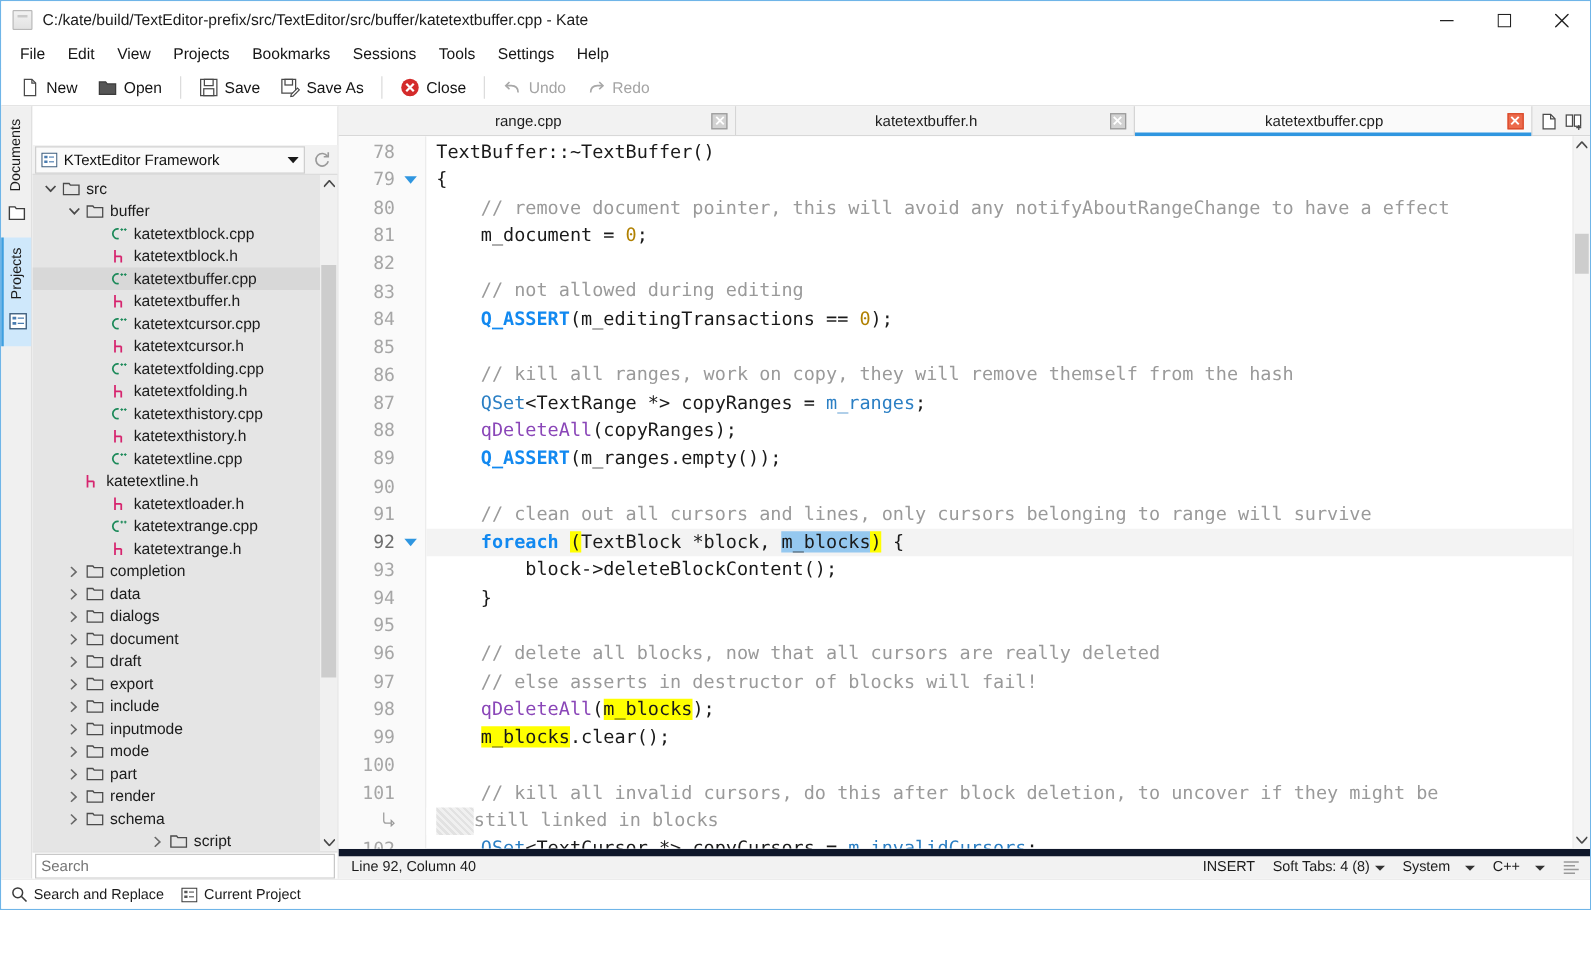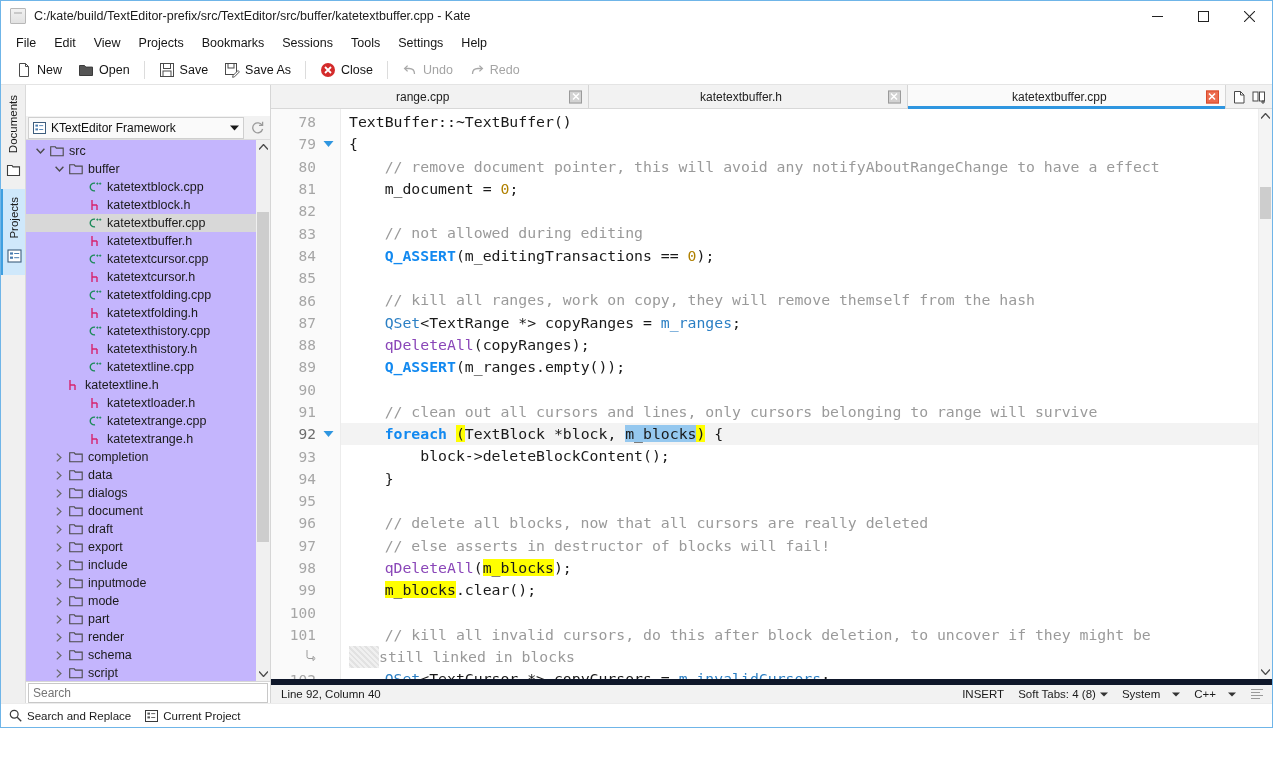--- a/index.html
+++ b/index.html
@@ -124,21 +124,21 @@
     font-size: 12px; color: #101010;
     gap: 5px; min-width: 0;
   }
   .sb-combo .lbl { flex: 1 1 auto; overflow: hidden; white-space: nowrap; }
   .sb-refresh {
     width: 26px; height: 24px;
     display: flex; align-items: center; justify-content: center;
   }
   .tree-wrap {
     flex: 1 1 auto; position: relative; overflow: hidden;
-    background: #c4b5fd;
+    background: #e5e5e5;
   }
   .tree {
     position: absolute; inset: 0 14px 0 0;
     overflow: hidden;
     padding-top: 2px;
     font-size: 12.5px;
   }
   .trow {
     height: 18px; display: flex; align-items: center;
     white-space: nowrap; color: #1b1b1b;
@@ -784,21 +784,21 @@
                   <path d="M0.8 0.6L4.9 4.5L0.8 8.4" fill="none" stroke="#6a6a6a" stroke-width="1.3"></path>
                 </svg>
               </span>
               <span class="tico">
                 <svg width="14" height="12" viewBox="0 0 14 12">
                   <path d="M0.7 1.8h4.6l1 1.3h6.9v7.6h-12.5z" fill="none" stroke="#4a4a4a" stroke-width="1.1"></path>
                 </svg>
               </span>
               <span class="tlabel">schema</span>
             </div>
-            <div class="trow" style="padding-left: 25px;">
+            <div class="trow" style="padding-left: 25px; justify-content: center;">
               <span class="twist">
                 <svg width="6" height="9" viewBox="0 0 6 9">
                   <path d="M0.8 0.6L4.9 4.5L0.8 8.4" fill="none" stroke="#6a6a6a" stroke-width="1.3"></path>
                 </svg>
               </span>
               <span class="tico">
                 <svg width="14" height="12" viewBox="0 0 14 12">
                   <path d="M0.7 1.8h4.6l1 1.3h6.9v7.6h-12.5z" fill="none" stroke="#4a4a4a" stroke-width="1.1"></path>
                 </svg>
               </span>

